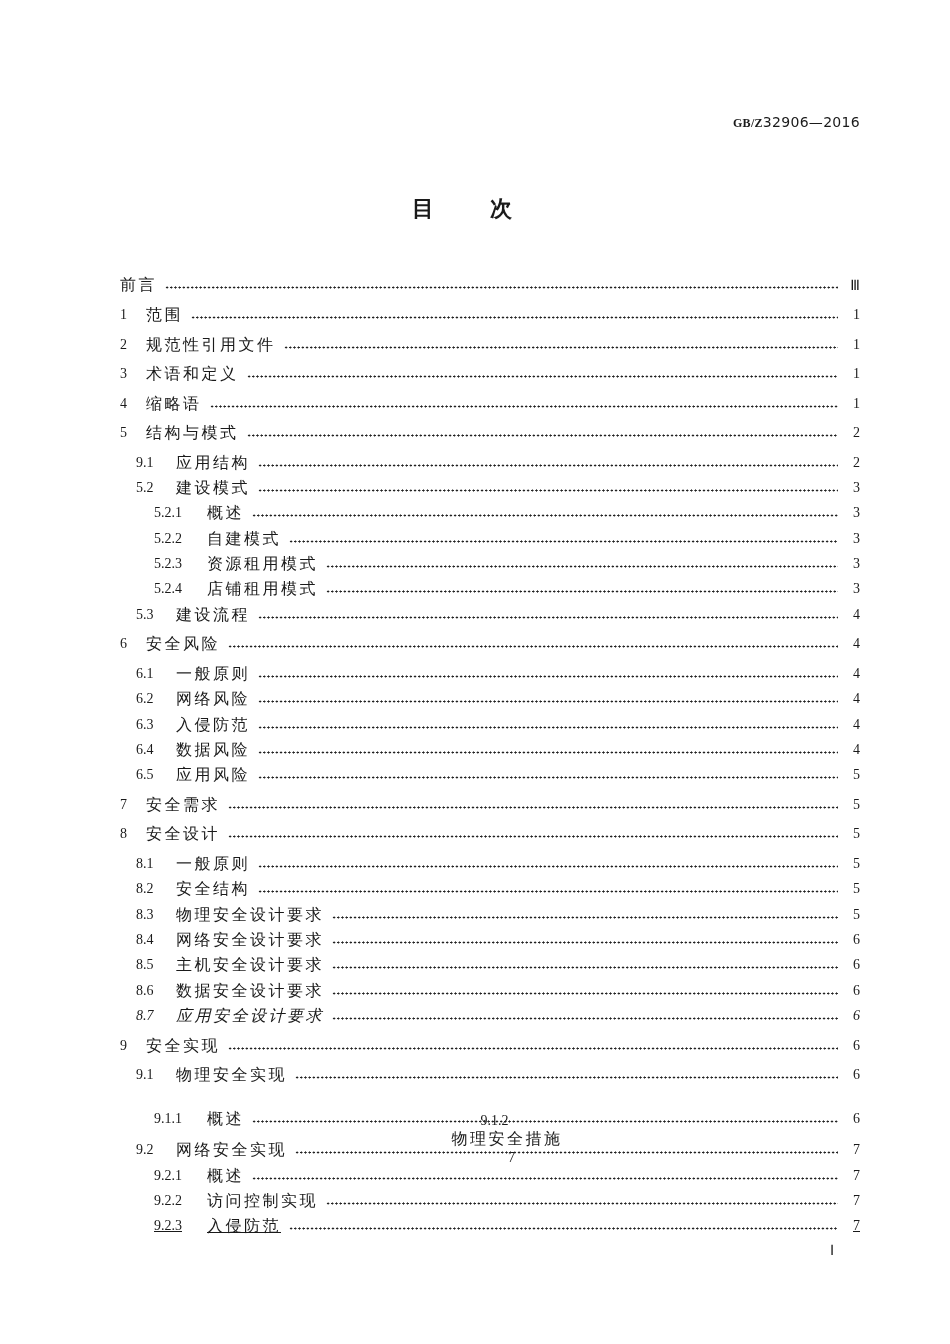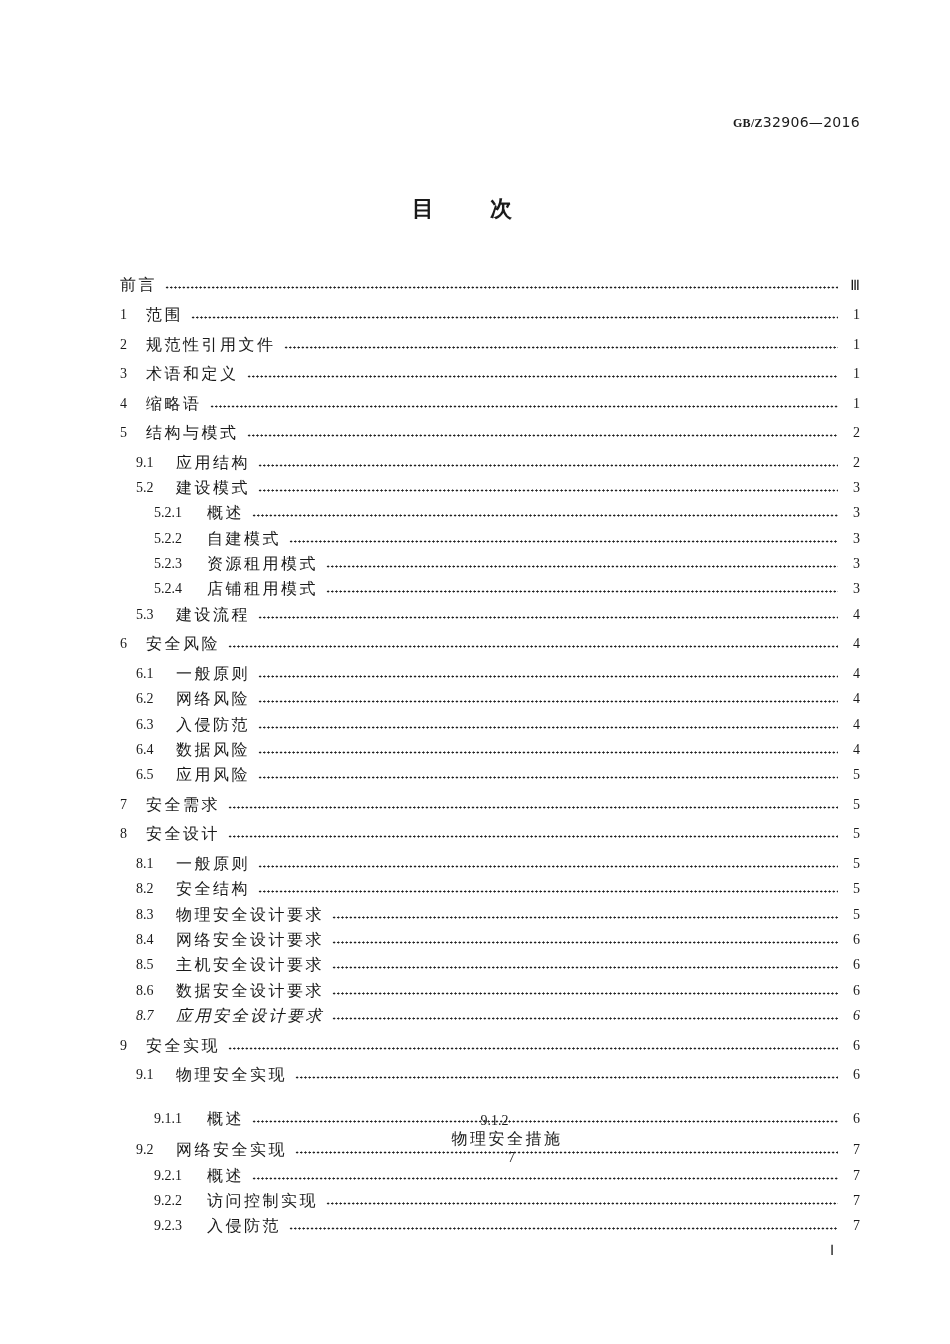--- a/index.html
+++ b/index.html
@@ -312,21 +312,21 @@
       <span class="toc-label">概述</span>
       <span class="toc-dots"></span>
       <span class="toc-page">7</span>
     </div>
     <div class="toc-row lvl3" style="top: 916px; padding-left: 34px; width: 706px;">
       <span class="toc-num">9.2.2</span>
       <span class="toc-label">访问控制实现</span>
       <span class="toc-dots"></span>
       <span class="toc-page">7</span>
     </div>
-    <div class="toc-row lvl3" style="top: 941px; padding-left: 34px; width: 706px;">
+    <div class="toc-row lvl3" style="top: 941px; padding-left: 34px; width: 706px; text-decoration: underline;">
       <span class="toc-num">9.2.3</span>
       <span class="toc-label">入侵防范</span>
       <span class="toc-dots"></span>
       <span class="toc-page">7</span>
     </div>
   </div>
 
 <div class="footer-page">Ⅰ</div>
 
 </body></html>

